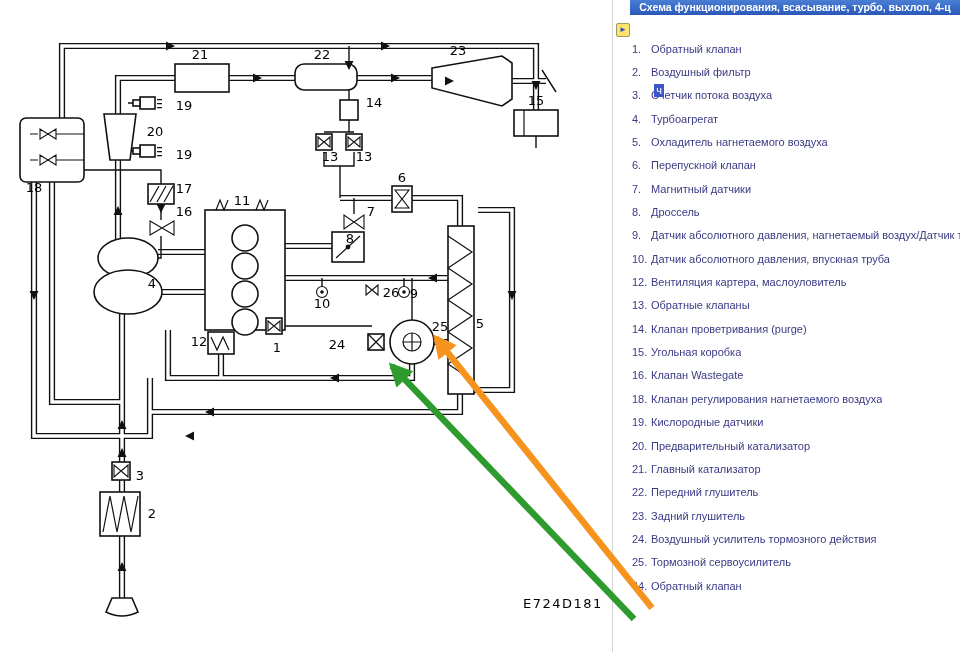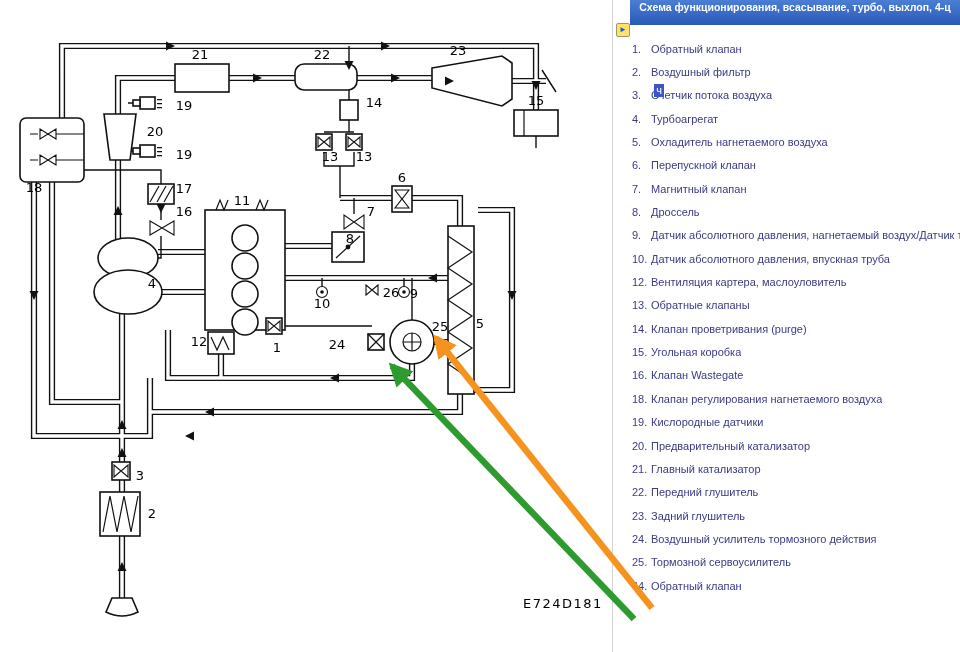--- a/index.html
+++ b/index.html
@@ -36,21 +36,21 @@
   
   .panel{position:absolute;left:612px;top:0;width:348px;height:652px;background:#fff;z-index:10;}
   .divider{position:absolute;left:0;top:0;width:1px;height:652px;background:#d4d4d4;}
   .hotspot{
     position:absolute;left:4px;top:23px;width:14px;height:14px;
     background:#ffe26b;border:1px solid #9a9a66;border-radius:2px;
     display:flex;align-items:center;justify-content:center;cursor:pointer;
   }
   .hs-arrow{color:#2255cc;font-size:8px;line-height:8px;}
   .titlebar{
-    position:absolute;left:18px;top:0;right:0;height:25px;
+    position:absolute;left:18px;top:0;right:0;height:15px;
     background:linear-gradient(180deg,var(--titlebar1),var(--titlebar2));
     color:#fff;font-size:10.5px;font-weight:bold;line-height:15px;
     text-align:center;white-space:nowrap;overflow:hidden;padding:0 3px;
   }
   .list{position:absolute;left:20px;top:37px;right:0;}
   .row{display:flex;align-items:center;height:23.35px;font-size:11px;color:var(--list-text);cursor:default;}
   .row .num{width:19px;flex:none;}
   .row .lbl{white-space:nowrap;overflow:hidden;}
   .sel{
     position:absolute;left:42px;top:84px;width:10px;height:13px;
@@ -278,21 +278,21 @@
       <div class="row">
         <span class="num">5.</span>
         <span class="lbl">Охладитель нагнетаемого воздуха</span>
       </div>
       <div class="row">
         <span class="num">6.</span>
         <span class="lbl">Перепускной клапан</span>
       </div>
       <div class="row">
         <span class="num">7.</span>
-        <span class="lbl">Магнитный клапан</span>
+        <span class="lbl">Магнитный датчики</span>
       </div>
       <div class="row">
         <span class="num">8.</span>
         <span class="lbl">Дроссель</span>
       </div>
       <div class="row">
         <span class="num">9.</span>
         <span class="lbl">Датчик абсолютного давления, нагнетаемый воздух/Датчик температур</span>
       </div>
       <div class="row">

